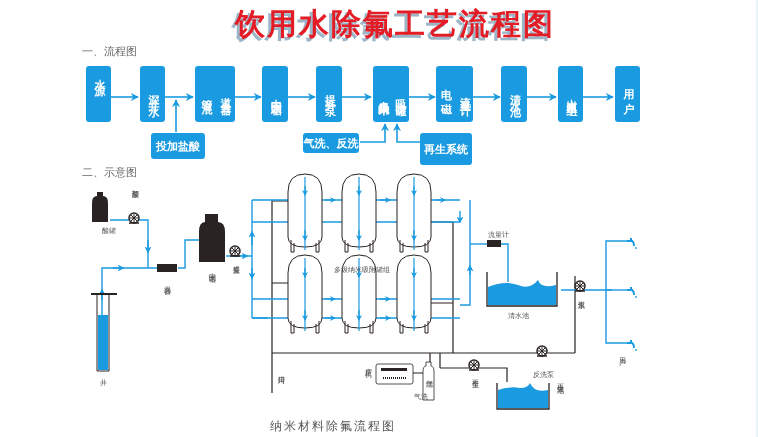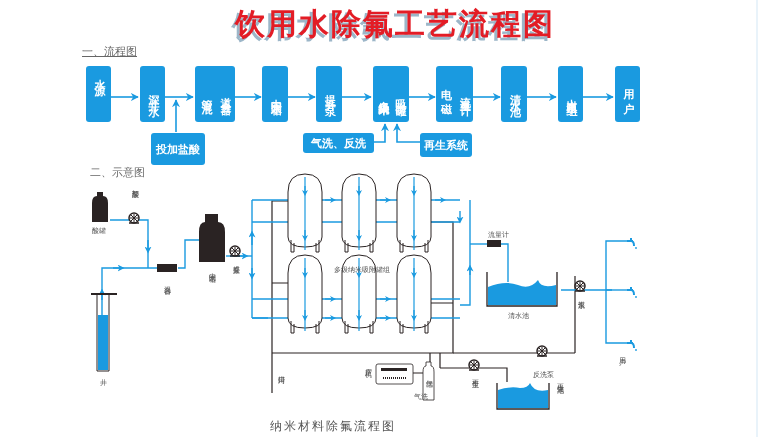--- a/index.html
+++ b/index.html
@@ -15,21 +15,21 @@
   .vl { writing-mode:vertical-rl; text-orientation:upright; letter-spacing:1px; }
   .caption { position:absolute; left:270px; top:418px; font-family:Liberation Mono, monospace; font-size:12px; color:#555; letter-spacing:2px; }
   .scroll { position:absolute; right:0; top:0; width:2px; height:437px; background:#e9f3fa; }
 </style>
 </head>
 <body>
 
 <div class="title">饮用水除氟工艺流程图</div>
 <div class="scroll"></div>
 
-<div class="sec" style="left:82px;top:44px;text-decoration:underline;">一、流程图</div>
+<div class="sec" style="left:82px;top:44px;">一、流程图</div>
 
 <svg width="758" height="437">
   <defs>
     <marker id="ah" viewBox="0 0 10 10" refX="9" refY="5" markerWidth="5" markerHeight="5" orient="auto">
       <path d="M0,0 L10,5 L0,10 L3,5 Z" fill="#1a9ae0"></path>
     </marker>
   </defs>
   <g stroke="#1a9ae0" stroke-width="1.6" fill="none" marker-end="url(#ah)">
     <line x1="111" y1="97" x2="138" y2="97"></line>
     <line x1="165" y1="97" x2="193" y2="97"></line>
@@ -73,25 +73,25 @@
 <div class="box v" style="left:501px;top:66px;width:26px;height:56px;">
     <span>清水池</span>
   </div>
 <div class="box v" style="left:558px;top:66px;width:25px;height:56px;letter-spacing:2px;">
     <span>出水泵组</span>
   </div>
 <div class="box v" style="left:615px;top:66px;width:25px;height:56px;letter-spacing:14px;">
     <span>用户</span>
   </div>
 
-<div class="box" style="left:151px;top:133px;width:54px;height:32px;">投加盐酸</div>
-<div class="box" style="left:303px;top:133px;width:71px;height:20px;">气洗、反洗</div>
-<div class="box" style="left:420px;top:133px;width:52px;height:24px;">再生系统</div>
-
-<div class="sec" style="left:82px;top:165px;margin-left:8px;">二、示意图</div>
+<div class="box" style="left:151px;top:133px;width:54px;height:26px;">投加盐酸</div>
+<div class="box" style="left:303px;top:133px;width:56px;height:20px;">气洗、反洗</div>
+<div class="box" style="left:420px;top:133px;width:52px;height:32px;">再生系统</div>
+
+<div class="sec" style="left:82px;top:165px;">二、示意图</div>
 
 <svg width="758" height="437">
   <defs>
     <marker id="ab" viewBox="0 0 10 10" refX="5" refY="5" markerWidth="5" markerHeight="5" orient="auto">
       <path d="M0,0 L10,5 L0,10 L3,5 Z" fill="#1a9ae0"></path>
     </marker>
     <g id="tank">
       <path d="M-17,-30 Q-17,-48 0,-48 Q17,-48 17,-30 L17,15 Q17,25 0,25 Q-17,25 -17,15 Z" fill="#fff" stroke="#2a2323" stroke-width="1"></path>
       <path d="M-14,18 L-14,30 L-11,30 L-11,21 M14,18 L14,30 L11,30 L11,21" fill="none" stroke="#2a2323" stroke-width="1"></path>
     </g>
@@ -248,21 +248,21 @@
       <use href="#faucet" x="627" y="241"></use>
     </g>
   <g>
       <use href="#faucet" x="627" y="290"></use>
     </g>
   <g>
       <use href="#faucet" x="627" y="343"></use>
     </g>
 </svg>
 
-<div class="lbl" style="left:92px;top:226px;">酸罐</div>
+<div class="lbl" style="left:102px;top:226px;">酸罐</div>
 <div class="lbl vl" style="left:130px;top:184px;">加酸泵</div>
 <div class="lbl" style="left:100px;top:378px;">井</div>
 <div class="lbl vl" style="left:162px;top:280px;">混合器</div>
 <div class="lbl vl" style="left:207px;top:267px;">中间水箱</div>
 <div class="lbl vl" style="left:231px;top:260px;">提升泵</div>
 <div class="lbl" style="left:334px;top:265px;">多级纳米吸附罐组</div>
 <div class="lbl" style="left:488px;top:230px;">流量计</div>
 <div class="lbl" style="left:508px;top:311px;">清水池</div>
 <div class="lbl vl" style="left:576px;top:295px;">供水泵</div>
 <div class="lbl vl" style="left:617px;top:352px;">用户</div>

